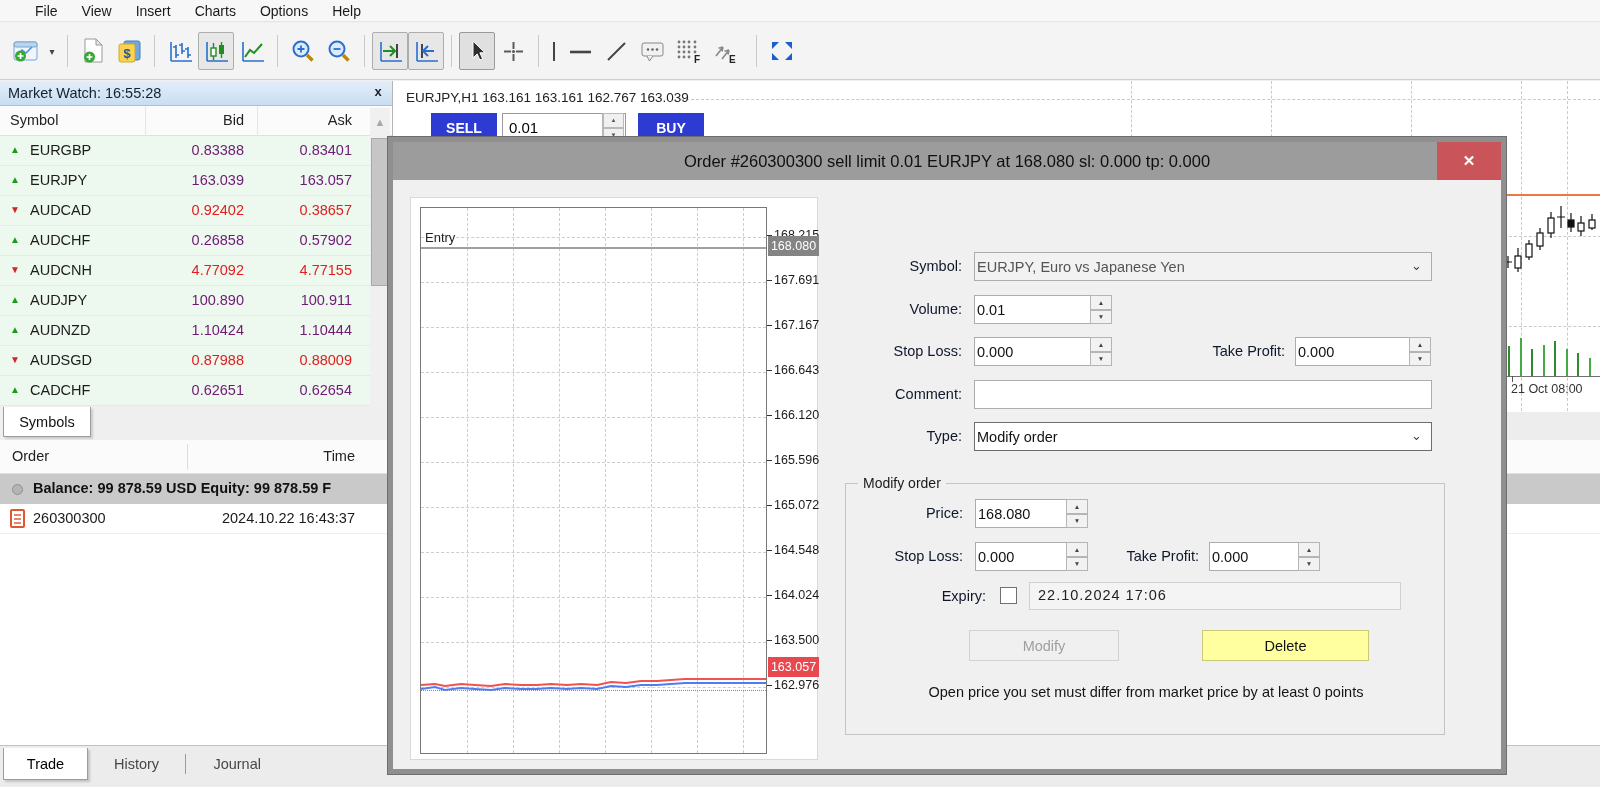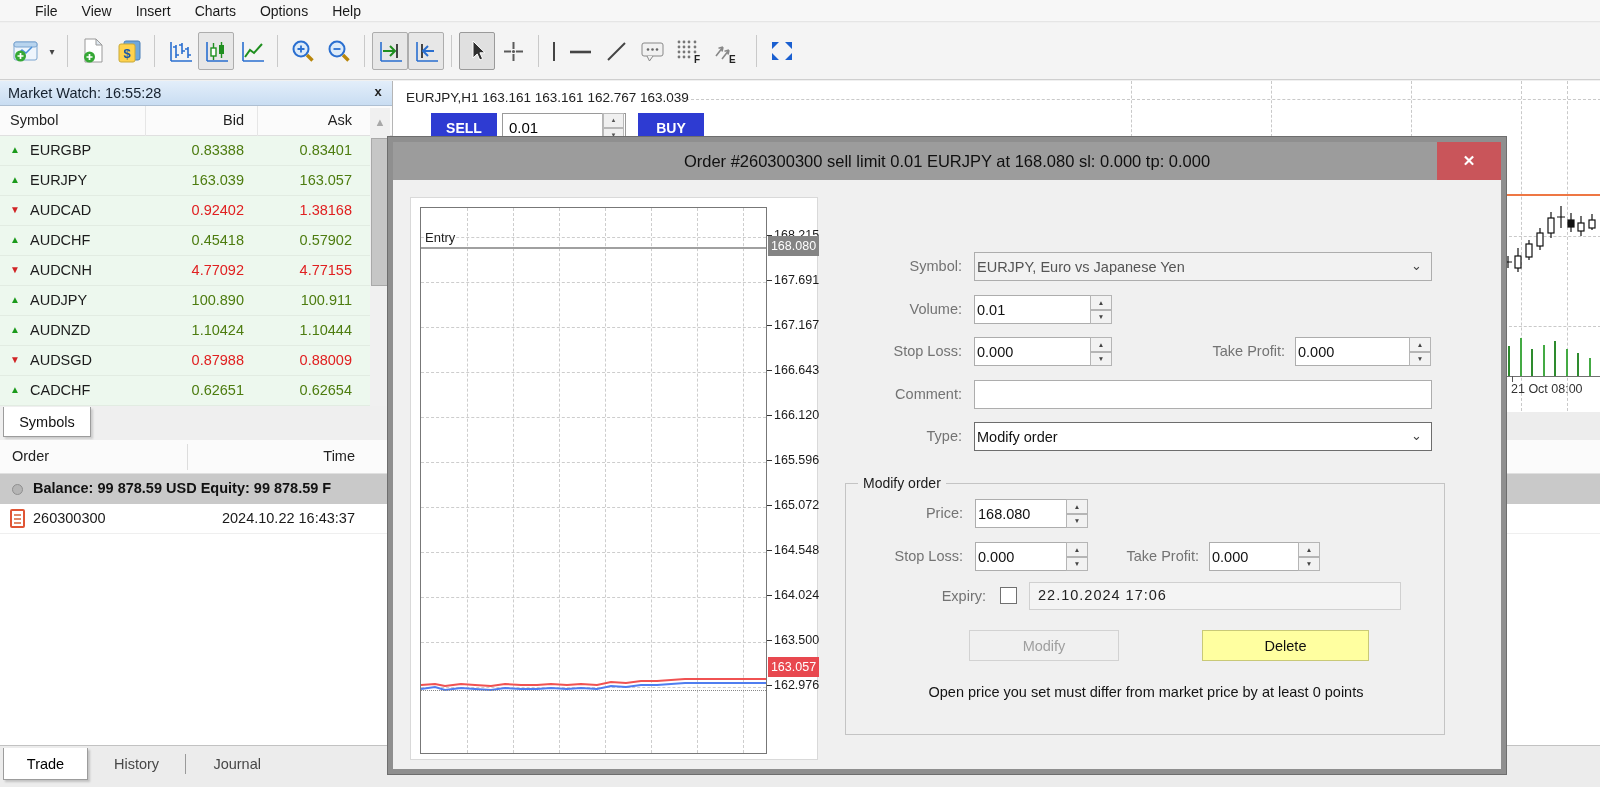--- a/index.html
+++ b/index.html
@@ -70,21 +70,21 @@
   #mw-head .symbol { position:absolute; left:10px; top:6px; }
   #mw-head .bid { position:absolute; right:148px; top:6px; }
   #mw-head .ask { position:absolute; right:40px; top:6px; }
   #mwrows { position:absolute; left:0; top:55px; width:392px; }
   .mw-row { position:relative; height:30px; background:#edf8ee; border-bottom:1px solid #e2ece2; }
   .mw-row .arr { position:absolute; left:10px; top:8px; font-size:10px; }
   .arr.up { color:#1b9a1b; } .arr.down { color:#d02525; }
   .mw-row .sym { position:absolute; left:30px; top:6px; font-size:14.5px; color:#1c1c1c; }
   .px { position:absolute; top:6px; font-size:14.5px; }
   .px.bid { right:148px; } .px.ask { right:40px; }
-  .px.blue { color:#4d7c0f; } .px.red { color:#e02020; }
+  .px.blue { color:#701a75; } .px.red { color:#e02020; }
   .mw-col { position:absolute; top:25px; width:1px; height:381px; background:#e6e6e6; }
   #mw-scroll { position:absolute; right:2px; top:27px; width:20px; height:325px; background:#f0f0f0; }
   #mw-up { position:absolute; top:2px; left:0; width:20px; height:24px; color:#a8a8a8;
     font-size:11px; text-align:center; line-height:24px; }
   #mw-thumb { position:absolute; top:30px; left:1px; width:18px; height:148px;
     background:#c6c6c6; border:1px solid #a9a9a9; }
   #mw-down { position:absolute; bottom:2px; left:0; width:20px; height:24px; color:#222;
     font-size:11px; text-align:center; line-height:24px; }
   #symbols-strip { position:absolute; left:0; top:325px; width:392px; height:34px; background:#efefef; }
   #symbols-tab { position:absolute; left:3px; top:1px; width:88px; height:30px; background:#fff;
@@ -139,21 +139,21 @@
   #maxis { position:absolute; left:357px; top:9px; width:50px; height:547px; }
   .ytick { position:absolute; left:6px; font-size:12.5px; color:#1a1a1a; }
   .ytick::before { content:""; position:absolute; left:-7px; top:7px; width:5px; height:1px; background:#333; }
   #badge-entry { position:absolute; left:357px; top:38px; width:51px; height:20px; background:#848484;
     color:#fff; font-size:12.5px; display:flex; align-items:center; justify-content:center; }
   #badge-price { position:absolute; left:357px; top:459px; width:51px; height:20px; background:#e8484f;
     color:#fff; font-size:12.5px; display:flex; align-items:center; justify-content:center; z-index:3; }
   #priceline-dotted { position:absolute; left:0; top:482px; width:345px; border-top:1px dotted #888; }
 
   
-  .f-label { position:absolute; font-size:14.5px; color:#737373; text-align:right; }
+  .f-label { position:absolute; font-size:14.5px; color:#0f172a; text-align:right; }
   .f-input { position:absolute; height:29px; background:#fff; border:1px solid #adadad;
     font-size:14.5px; color:#111; padding:0 2px; font-family:"Liberation Sans",sans-serif; }
   .f-input:disabled { background:#f2f2f2; color:#555; }
   .combo-chev { position:absolute; font-size:13px; color:#444; }
   .spin { position:absolute; width:22px; height:29px; display:flex; flex-direction:column; }
   .spin div { flex:1; background:#f2f2f2; border:1px solid #b5b5b5; display:flex; align-items:center;
     justify-content:center; font-size:6.5px; color:#444; }
   #grp { position:absolute; left:452px; top:303px; width:600px; height:252px;
     border:1px solid #c4c4c4; }
   #grp-title { position:absolute; left:12px; top:-9px; background:#f0f0f0; padding:0 5px;
@@ -422,26 +422,26 @@
         <div class="mw-row">
           <span class="arr up">▲</span>
           <span class="sym">EURJPY</span>
           <span class="px bid blue">163.039</span>
           <span class="px ask blue">163.057</span>
         </div>
         <div class="mw-row">
           <span class="arr down">▼</span>
           <span class="sym">AUDCAD</span>
           <span class="px bid red">0.92402</span>
-          <span class="px ask red">1.38168</span>
+          <span class="px ask red">0.38657</span>
         </div>
         <div class="mw-row">
           <span class="arr up">▲</span>
           <span class="sym">AUDCHF</span>
-          <span class="px bid blue">0.45418</span>
+          <span class="px bid blue">0.26858</span>
           <span class="px ask blue">0.57902</span>
         </div>
         <div class="mw-row">
           <span class="arr down">▼</span>
           <span class="sym">AUDCNH</span>
           <span class="px bid red">4.77092</span>
           <span class="px ask red">4.77155</span>
         </div>
         <div class="mw-row">
           <span class="arr up">▲</span>

